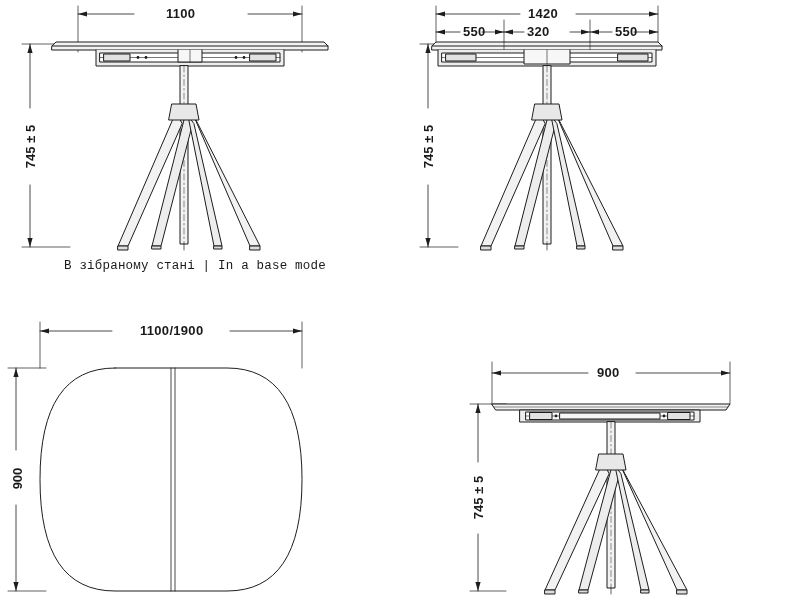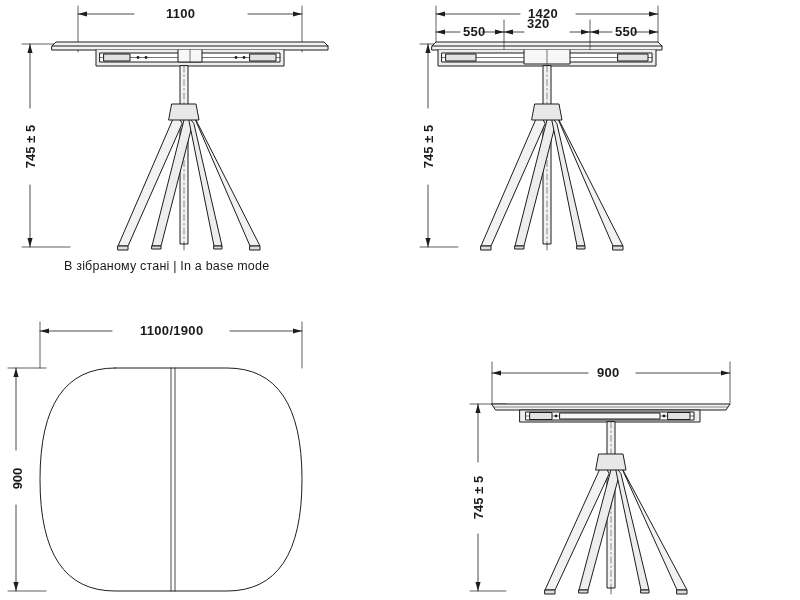--- a/index.html
+++ b/index.html
@@ -222,25 +222,25 @@
       <path d="M545 590 L555 590 L555 594 L545 594 Z" fill="#dddddd"></path>
       <path d="M677 590 L687 590 L687 594 L677 594 Z" fill="#dddddd"></path>
       <path d="M579 590 L588 590 L588 593 L579 593 Z" fill="#dddddd"></path>
       <path d="M641 590 L649 590 L649 593 L641 593 Z" fill="#dddddd"></path>
       <line x1="611" y1="588" x2="611" y2="594" stroke-width="0.7"></line>
     </g>
   </svg>
 
   <div class="dimtext" style="left:166px;top:6px;">1100</div>
   <div class="rot" style="left:-8px;top:139px;width:76px;text-align:center;">745 ± 5</div>
-  <div class="caption" style="left:64px;top:259px;">В зібраному стані | In a base mode</div>
+  <div class="caption" style="left:64px;top:259px;font-family:Liberation Mono, monospace;">В зібраному стані | In a base mode</div>
 
   <div class="dimtext" style="left:528px;top:6px;">1420</div>
   <div class="dimtext" style="left:463px;top:24px;">550</div>
-  <div class="dimtext" style="left:527px;top:16px;">320</div>
+  <div class="dimtext" style="left:527px;top:24px;">320</div>
   <div class="dimtext" style="left:615px;top:24px;">550</div>
   <div class="rot" style="left:390px;top:139px;width:76px;text-align:center;">745 ± 5</div>
 
   <div class="dimtext" style="left:140px;top:323px;">1100/1900</div>
   <div class="rot" style="left:-21px;top:471px;width:76px;text-align:center;">900</div>
 
   <div class="dimtext" style="left:597px;top:365px;">900</div>
   <div class="rot" style="left:440px;top:490px;width:76px;text-align:center;">745 ± 5</div>
 
 </div>

